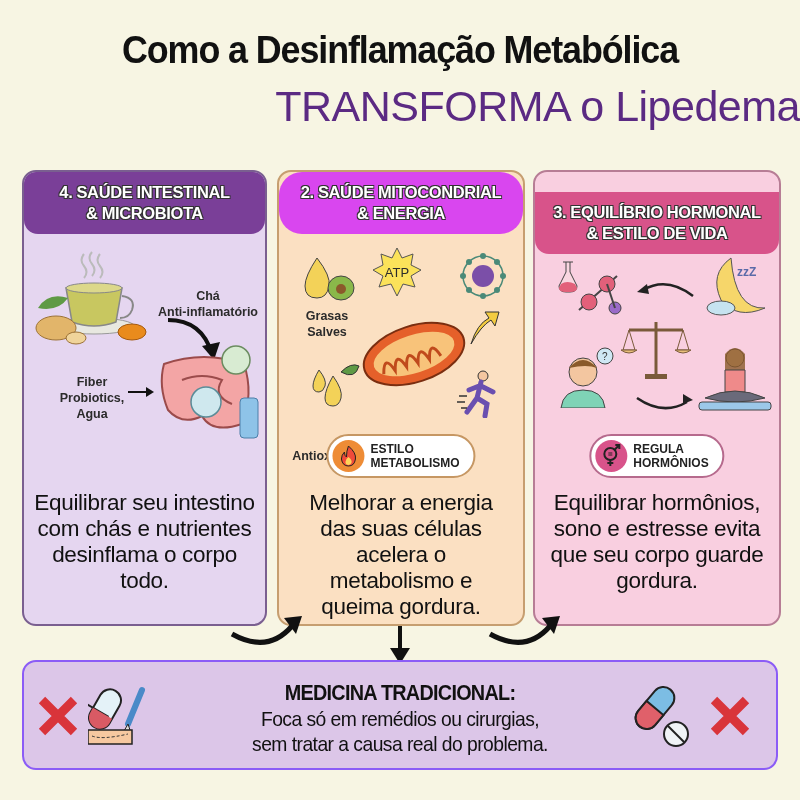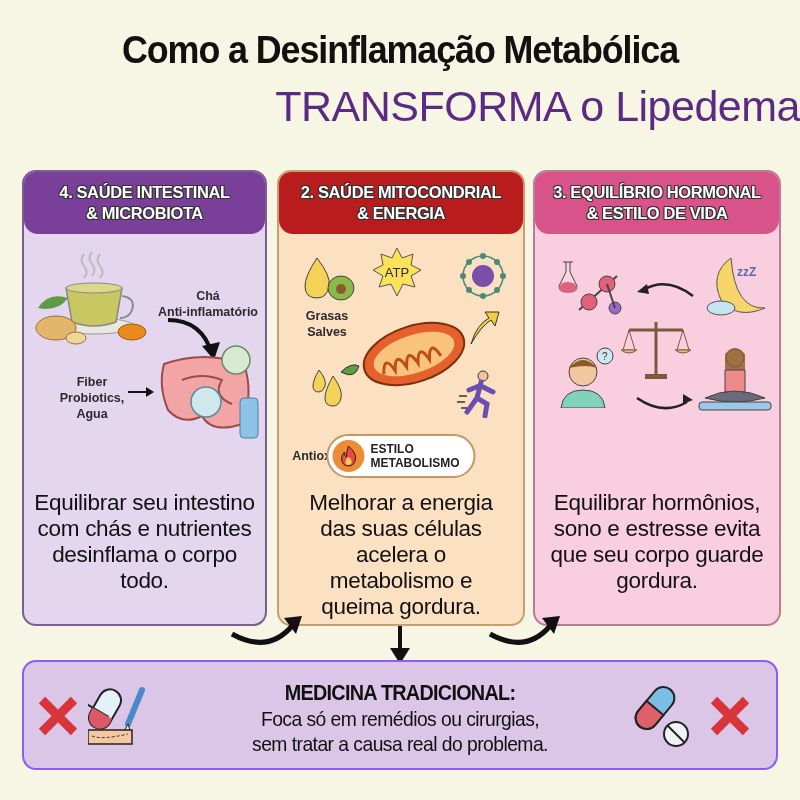--- a/index.html
+++ b/index.html
@@ -7,22 +7,22 @@
   body { background: #f7f5e3; font-family: "Liberation Sans", "DejaVu Sans", sans-serif; position: relative; color: #151515; }
   .title1 { position: absolute; top: 28px; left: 0; width: 800px; text-align: center; font-size: 39px; font-weight: bold; letter-spacing: -1.2px; transform: scaleX(0.92); color: #111; }
   .title2 { position: absolute; top: 82px; left: 0; width: 800px; text-align: right; font-size: 43px; font-weight: normal; letter-spacing: -0.5px; color: #5b2a83; }
 
   .card { position: absolute; top: 170px; height: 456px; border-radius: 14px; border: 2px solid; overflow: hidden; }
   .card.c1 { left: 22px; width: 245px; background: #e5d6f0; border-color: #7a5f90; }
   .card.c2 { left: 277px; width: 248px; background: #fbe0c2; border-color: #c69e70; }
   .card.c3 { left: 533px; width: 248px; background: #f9cfe0; border-color: #b77d95; }
   .card-head { height: 62px; display: flex; align-items: center; justify-content: center; text-align: center; color: #fff; font-weight: bold; font-size: 16.5px; line-height: 21px; letter-spacing: -0.4px; text-shadow: -1px -1px 0 #333, 1px -1px 0 #333, -1px 1px 0 #333, 1px 1px 0 #333; border-radius: 0 0 14px 14px; padding: 0 6px; }
   .c1 .card-head { background: #7a3f98; }
-  .c2 .card-head { background: #b91c1c; }
-  .c3 .card-head { background: #d8538a; }
+  .c2 .card-head { background: #d946ef; border-radius: 23px; }
+  .c3 .card-head { background: #d8538a; margin-top: 20px; }
 
   .illus { position: absolute; top: 62px; left: 0; width: 100%; height: 200px; }
   .lbl { position: absolute; font-size: 12.5px; font-weight: bold; color: #2b2b2b; text-align: center; line-height: 16px; }
 
   .badge { position: absolute; top: 262px; left: 50%; transform: translateX(-50%); height: 44px; border-radius: 22px; background: #fff; border: 2px solid; display: flex; align-items: center; padding: 0 14px 0 4px; gap: 6px; white-space: nowrap; }
   .c1 .badge { border-color: #6e4b87; }
   .c2 .badge { border-color: #c69763; }
   .c3 .badge { border-color: #b66a8d; }
   .badge-icon { width: 32px; height: 32px; border-radius: 50%; display: flex; align-items: center; justify-content: center; }
   .c1 .badge-icon { background: #7a3f98; }
@@ -189,20 +189,30 @@
         <path d="M2 6 q26 18 50 4" stroke="#222" stroke-width="2.5" fill="none"></path>
         <path d="M58 8 l-10 -6 l0 10z" fill="#222"></path>
       </svg>
     <svg class="ico" style="left:160px;top:110px" width="80" height="70" viewBox="0 0 80 70">
       <circle cx="40" cy="14" r="9" fill="#f3c6a0" stroke="#444"></circle>
       <path d="M30 10 q10 -12 20 0 v18 h-20z" fill="#8a5a2a" opacity="0.8"></path>
       <path d="M30 26 h20 v22 h-20z" fill="#ef8a8a" stroke="#444"></path>
       <path d="M10 54 q30 -14 60 0 q-30 8 -60 0z" fill="#6a6a7a" stroke="#444"></path>
       <rect x="4" y="58" width="72" height="8" rx="3" fill="#9cc8e8" stroke="#444"></rect>
     </svg>
+  </div>
+  <div class="badge">
+    <div class="badge-icon">
+      <svg width="22" height="24" viewBox="0 0 22 24">
+          <circle cx="10" cy="10" r="6" fill="none" stroke="#222" stroke-width="2"></circle>
+          <path d="M10 16 v6 M7 19 h6 M14 6 l5 -5 M15 1 h4 v4" stroke="#222" stroke-width="2" fill="none"></path>
+          <path d="M8 9 h4 M8 11 h4" stroke="#222" stroke-width="1"></path>
+        </svg>
+    </div>
+    <div class="badge-text"><span>REGULA</span><br><span>HORMÔNIOS</span></div>
   </div>
   <div class="desc" style="padding:0 4px;">Equilibrar hormônios, sono e estresse evita que seu corpo guarde gordura.</div>
 </div>
 
 <svg class="arrows" viewBox="0 600 800 70">
   <g>
     <path d="M232 634 q36 20 60 -8" stroke="#111" stroke-width="5" fill="none"></path>
     <path d="M284 618 l18 -2 l-6 18z" fill="#111"></path>
   </g>
   <g>

